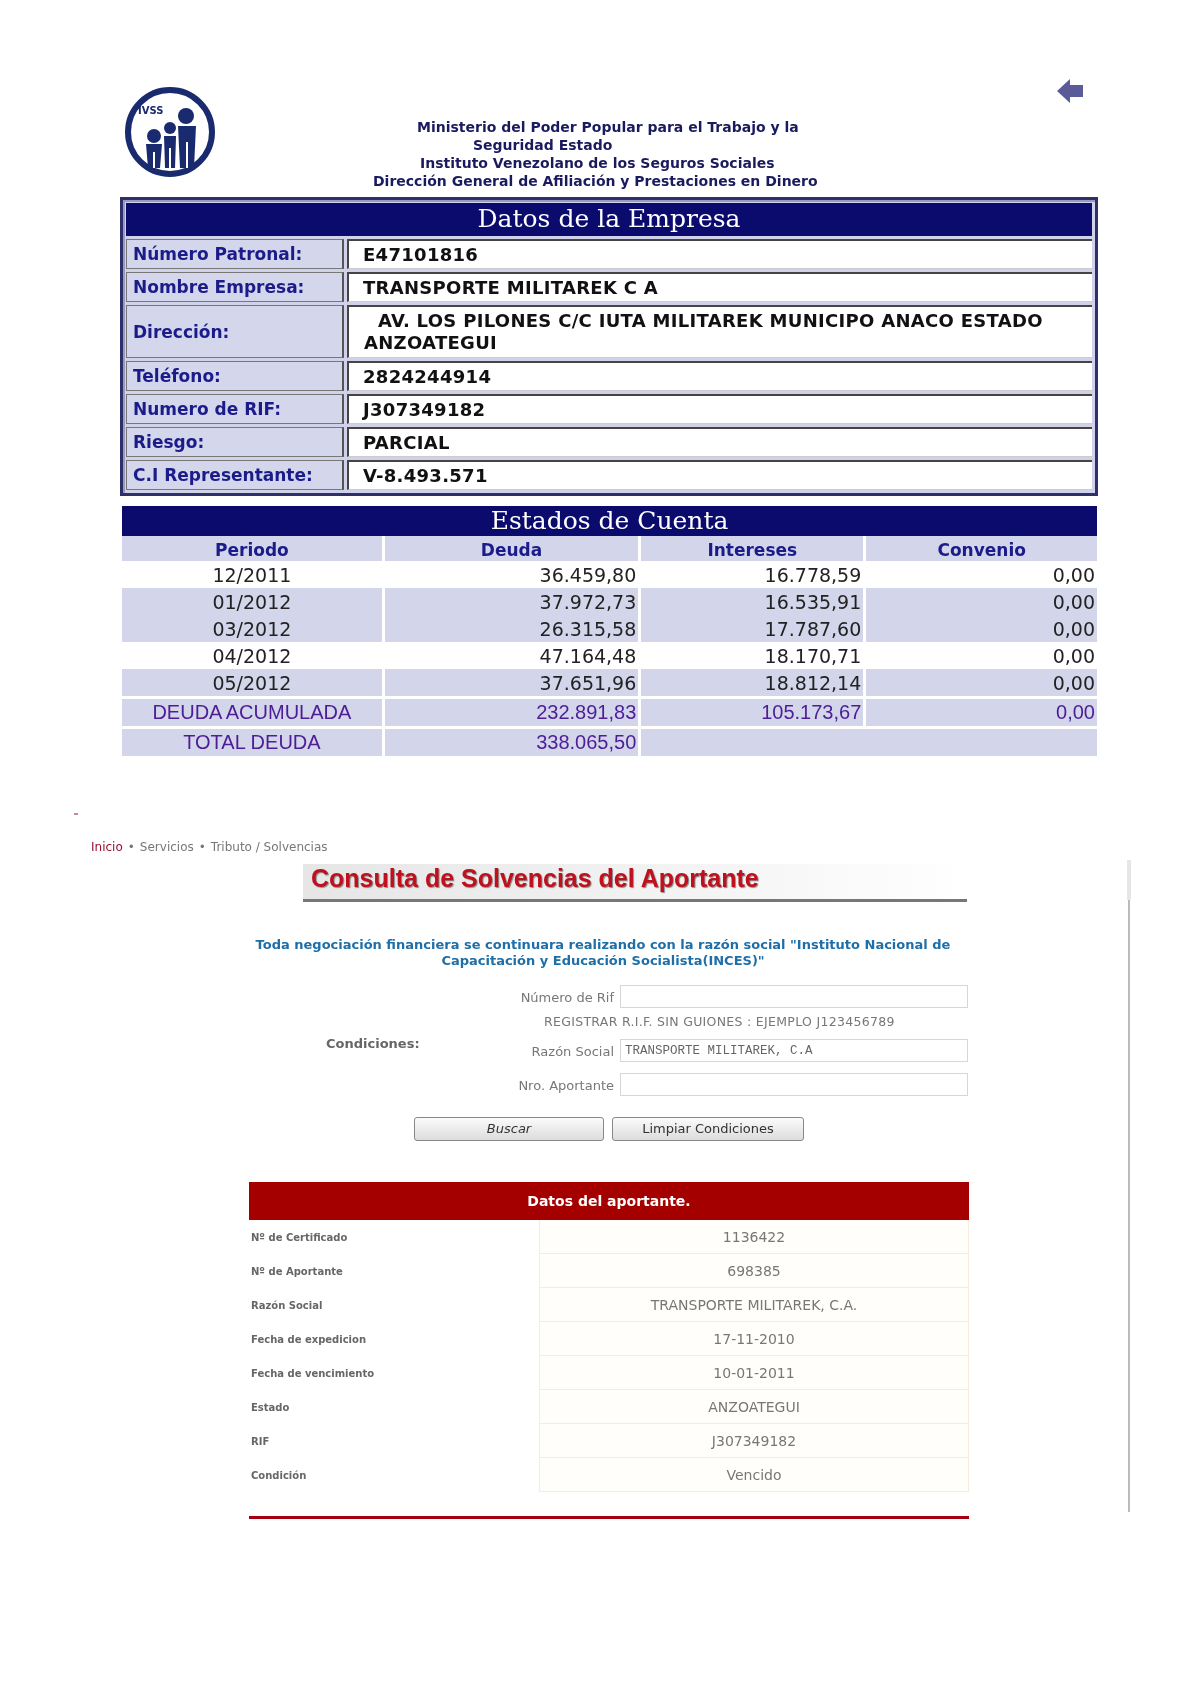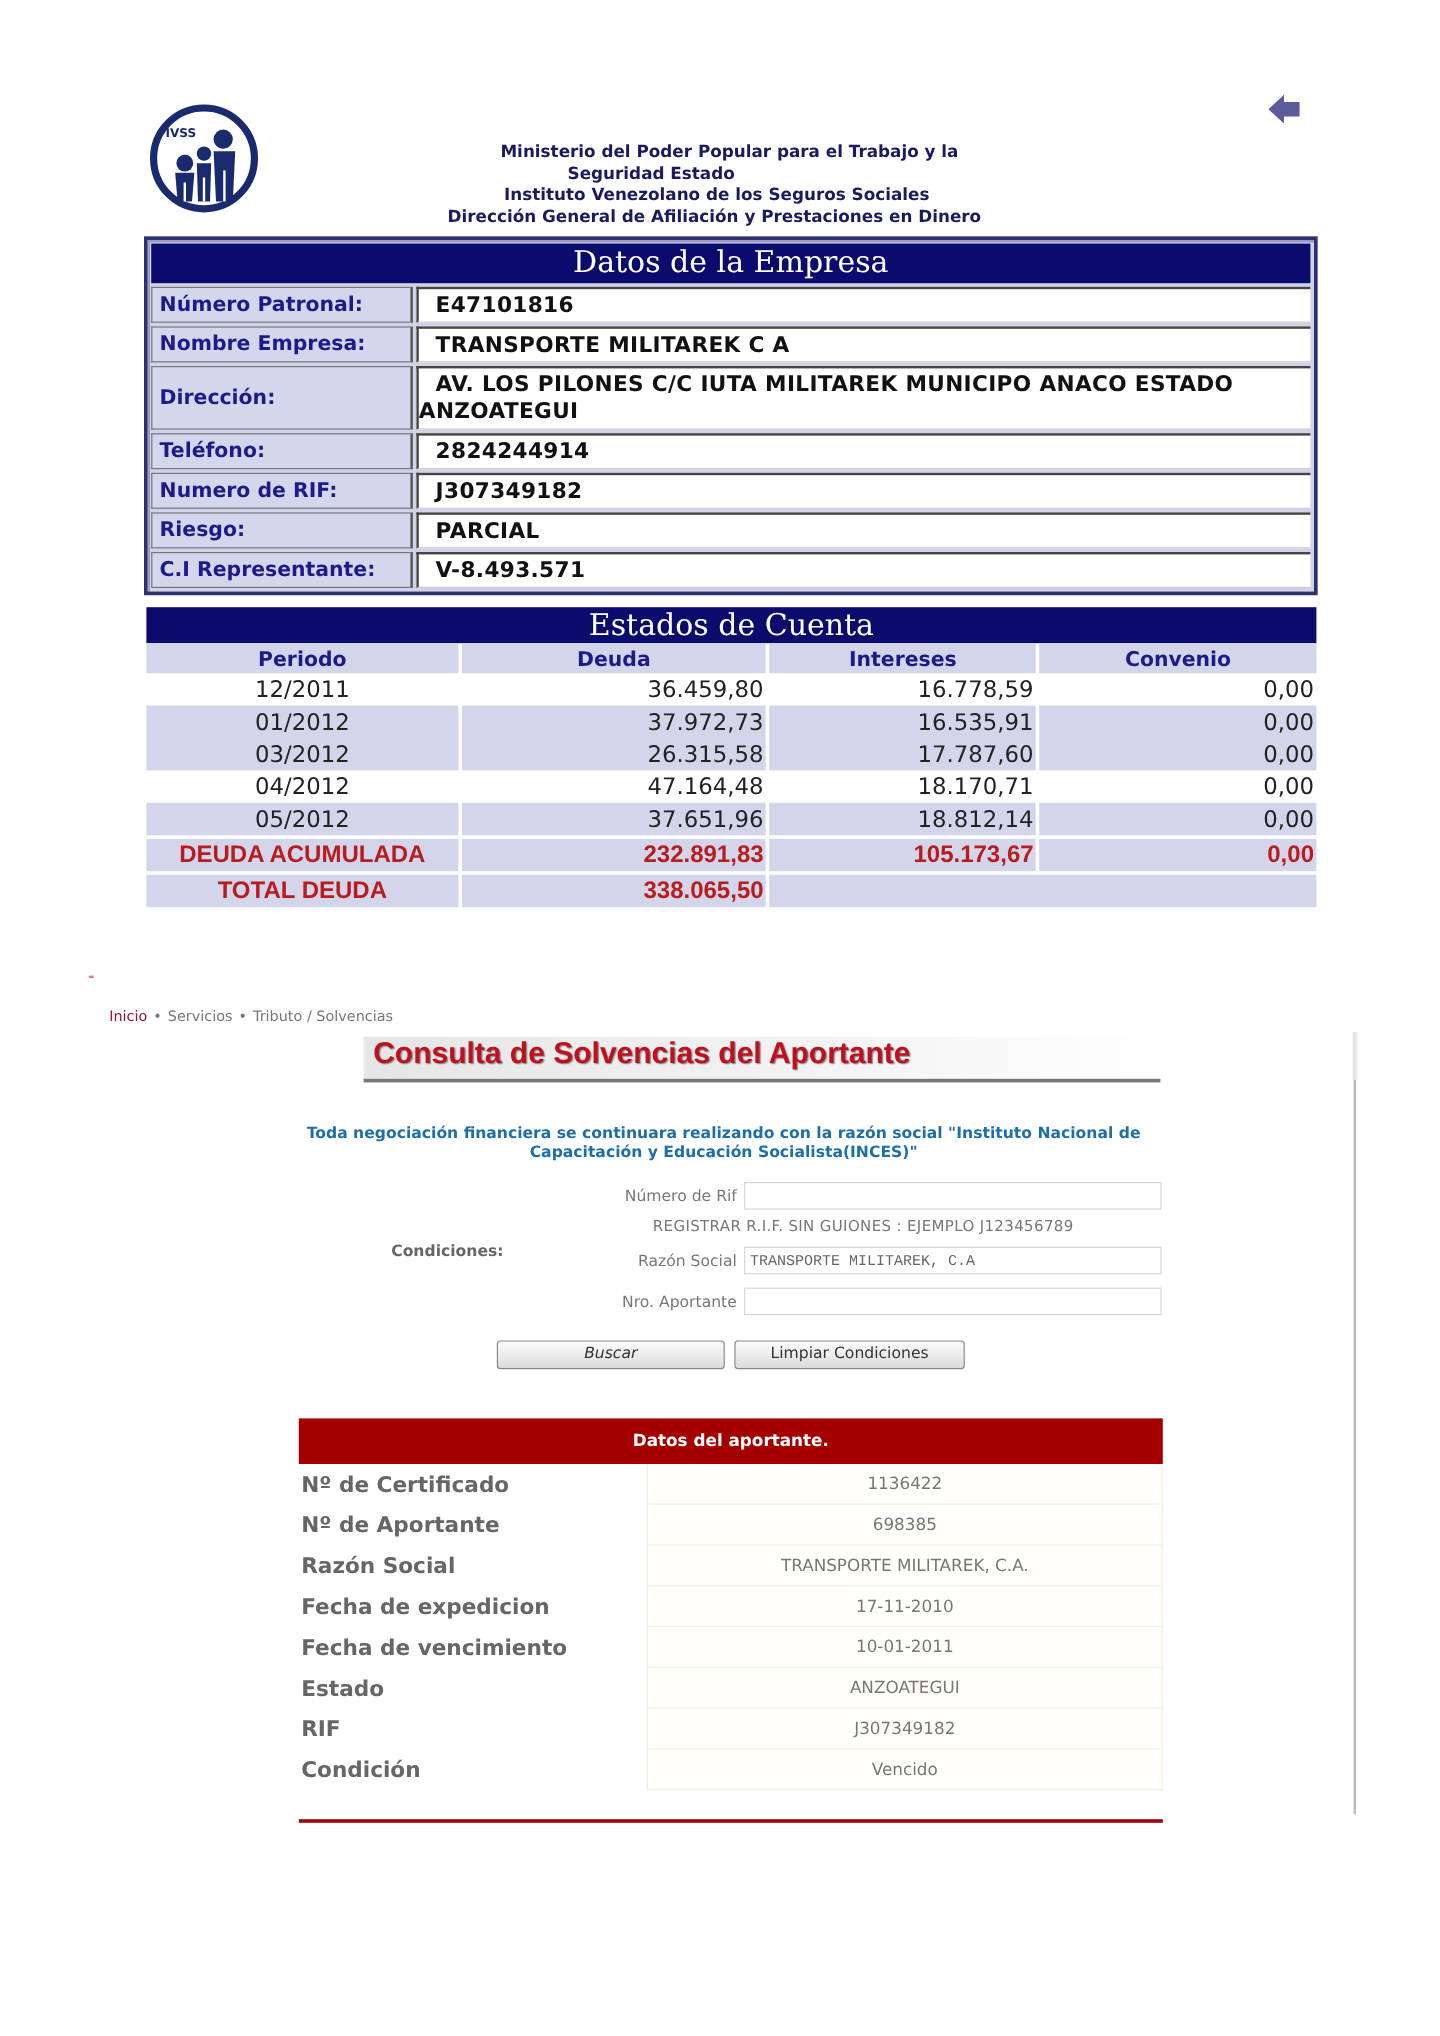--- a/index.html
+++ b/index.html
@@ -14,33 +14,33 @@
   .header-text .l2 { padding-left: 133px; }
   .header-text .l3 { padding-left: 80px; }
   .header-text .l4 { padding-left: 33px; }
 
   
   .empresa { position: absolute; left: 120px; top: 197px; width: 978px; border: 3px solid #2f2f6b; background: #cfd2e8; padding: 3px; box-shadow: 2px 2px 0 #9a9ac0 inset; }
   .empresa .title { background: #0b0b6e; color: #fff; text-align: center; font-family: "DejaVu Serif", serif; font-size: 25px; line-height: 32px; height: 33px; }
   .empresa .row { display: flex; margin-top: 3px; }
   .empresa .lbl { width: 218px; background: #d4d7ec; color: #1b1b8a; font-weight: bold; font-size: 17px; padding: 3px 6px; display: flex; align-items: center; border: 1px solid #777; border-right: 2px solid #555; }
   .empresa .val { flex: 1; margin-left: 3px; background: #fff; font-weight: bold; font-size: 18px; padding: 3px 14px; border-top: 2px solid #444; border-left: 2px solid #444; border-bottom: 1px solid #ccc; color: #111; letter-spacing: 0.3px; }
-  .empresa .row.tall .val { padding-left: 0; text-indent: 14px; line-height: 22px; }
+  .empresa .row.tall .val { padding-left: 15px; text-indent: 14px; line-height: 22px; }
   .empresa .row .lbl, .empresa .row .val { min-height: 27px; }
 
   
   .estados { position: absolute; left: 122px; top: 506px; width: 975px; }
   .estados .title { background: #0b0b6e; color: #fff; text-align: center; font-family: "DejaVu Serif", serif; font-size: 25px; line-height: 30px; height: 30px; }
   .estados table { width: 100%; border-collapse: separate; border-spacing: 3px 0; margin-left: -3px; width: calc(100% + 6px); }
   .estados th { background: #d3d5ea; color: #1b1b8a; font-size: 17px; font-weight: bold; height: 25px; padding-top: 2px; }
   .estados td { font-size: 19px; height: 27px; color: #222; }
   .estados tr.alt td { background: #d3d5ea; }
   .estados td.c { text-align: center; }
   .estados td.r { text-align: right; padding-right: 2px; }
-  .estados tr.sum td { background: #d3d5ea; font-weight: bold; color: #b91c1c; height: 30px; border-top: 3px solid #fff; }
+  .estados tr.sum td { background: #d3d5ea; font-weight: normal; color: #4c1d95; height: 30px; border-top: 3px solid #fff; }
   .estados tr.sum td.big { font-family: "Liberation Sans", sans-serif; font-size: 20px; }
   .col1 { width: 262px; } .col2 { width: 256px; } .col3 { width: 224px; } .col4 { width: 233px; }
 
   
   .dot-mark { position: absolute; left: 74px; top: 813px; width: 4px; height: 2px; background: #c88; }
   .breadcrumb { position: absolute; left: 91px; top: 840px; font-family: "DejaVu Sans", sans-serif; font-size: 12px; color: #777; }
   .breadcrumb .home { color: #9a1030; cursor: pointer; }
   .breadcrumb .crumb { cursor: pointer; }
   .breadcrumb .sep { margin: 0 5px; }
   .page-title-bar { position: absolute; left: 303px; top: 864px; width: 664px; height: 38px; background: linear-gradient(to right, #e6e6e6 0%, #f4f4f4 60%, #ffffff 100%); border-bottom: 3px solid #777; }
@@ -51,21 +51,21 @@
   .cond-label { position: absolute; left: 326px; top: 1036px; font-size: 13px; font-weight: bold; color: #666; }
   .field-label { position: absolute; font-size: 13px; color: #777; text-align: right; width: 150px; }
   .field { position: absolute; left: 620px; width: 348px; height: 23px; border: 1px solid #d7d7d7; background: #fff; font-family: Liberation Mono, monospace; font-size: 12.5px; color: #666; padding: 2px 4px; }
   .hint { position: absolute; left: 544px; top: 1014px; font-size: 12.5px; color: #777; letter-spacing: 0.3px; }
 
   .btn { position: absolute; top: 1117px; height: 24px; border: 1px solid #888; border-radius: 3px; background: linear-gradient(#fbfbfb, #dcdcdc); font-family: "DejaVu Sans", sans-serif; font-size: 13px; color: #333; text-align: center; line-height: 22px; cursor: pointer; }
 
   .aport { position: absolute; left: 249px; top: 1182px; width: 720px; }
   .aport .hdr { background: #a50000; color: #fff; text-align: center; font-family: "DejaVu Sans", sans-serif; font-weight: bold; font-size: 14px; height: 38px; line-height: 38px; }
   .aport .r { display: flex; height: 34px; align-items: center; }
-  .aport .k { width: 290px; font-size: 18px; font-weight: bold; color: #666; padding-left: 2px; }
+  .aport .k { width: 290px; font-size: 10px; font-weight: bold; color: #666; padding-left: 2px; }
   .aport .v { flex: 1; height: 100%; display: flex; align-items: center; justify-content: center; font-size: 14px; color: #777; border: 1px solid #f3eedb; border-top: none; background: #fffefa; }
   .aport .bottom-rule { height: 3px; background: #a30010; margin-top: 24px; }
 
   .scroll-track { position: absolute; left: 1128px; top: 860px; width: 2px; height: 652px; background: #bbb; }
   .scroll-thumb { position: absolute; left: 1127px; top: 860px; width: 4px; height: 40px; background: #e6e6e6; }
 </style>
 </head>
 <body>
 
 <svg class="logo" viewBox="0 0 92 92">

